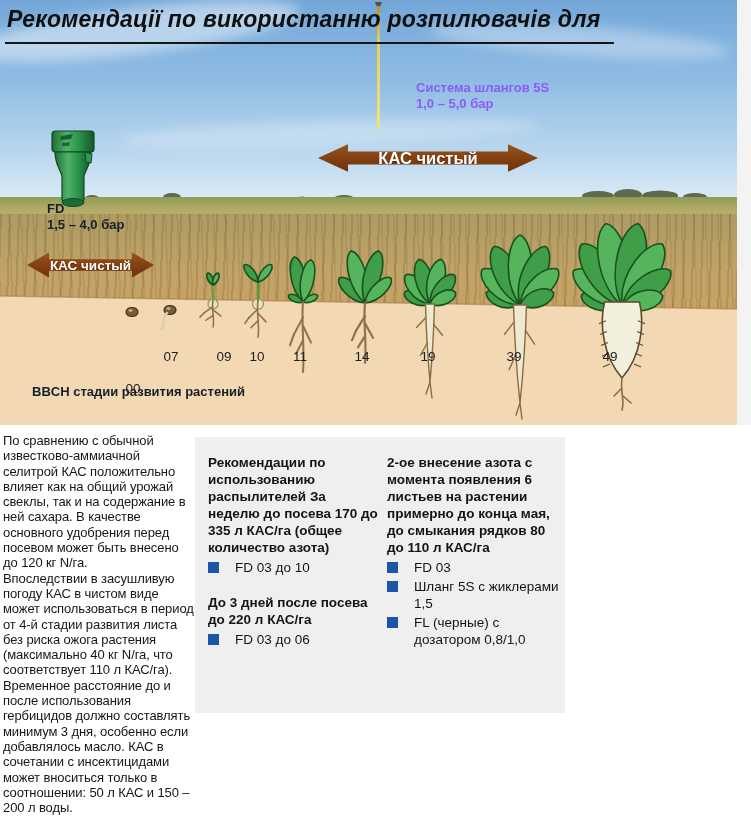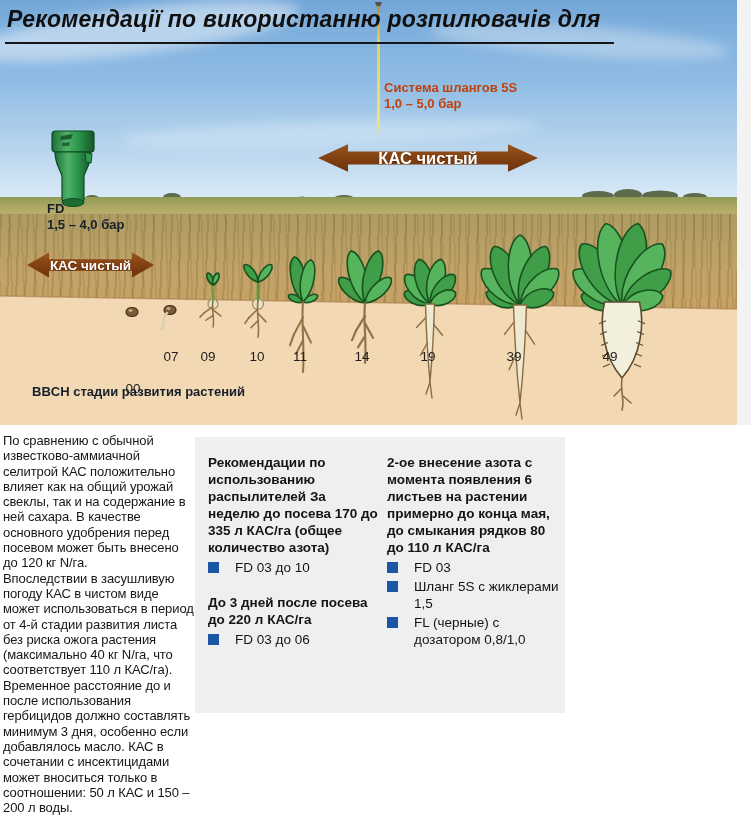--- a/index.html
+++ b/index.html
@@ -31,22 +31,22 @@
   .title .t1{display:inline-block;border-bottom:2.5px solid #161616;padding:0 14px 8px 2px;}
   .title .t2{display:block;border-bottom:2.5px solid #161616;padding:2px 12px 3px 55px;width:265px;}
   
   .dropline{position:absolute;left:377px;top:6px;width:3px;height:118px;z-index:5;
         background:linear-gradient(#b98f25,#e8cf55 30%,#f2e376);}
   .droptip{position:absolute;left:375px;top:2px;width:7px;height:9px;background:#55524a;
         clip-path:polygon(0 0,100% 0,50% 100%);z-index:5;}
   .dropend{position:absolute;left:377px;top:124px;width:3px;height:14px;z-index:5;
         background:linear-gradient(#f2e376,rgba(242,227,118,0));
         clip-path:polygon(0 0,100% 0,50% 100%);}
-  .hose-label{position:absolute;left:384px;top:80px;font-size:13px;font-weight:bold;
-        line-height:16px;color:#c2410c;z-index:6;}
+  .hose-label{position:absolute;left:416px;top:80px;font-size:13px;font-weight:bold;
+        line-height:16px;color:#8b5cf6;z-index:6;}
   
   .arrow{position:absolute;display:flex;align-items:center;justify-content:center;z-index:6;
         color:#fff;font-weight:bold;text-shadow:0 1px 1px rgba(40,15,0,.55);
         background:linear-gradient(#98541e,#7a3a0d 70%,#6f340b);
         filter:drop-shadow(0 1px 1px rgba(60,25,0,.35));}
   .arrow.big{left:318px;top:144px;width:220px;height:28px;font-size:16.5px;
         clip-path:polygon(0 50%,30px 1%,30px 27%,calc(100% - 30px) 27%,calc(100% - 30px) 1%,100% 50%,calc(100% - 30px) 99%,calc(100% - 30px) 73%,30px 73%,30px 99%);}
   .arrow.small{left:27px;top:252px;width:127px;height:26px;font-size:13.5px;
         clip-path:polygon(0 50%,22px 2%,22px 28%,calc(100% - 22px) 28%,calc(100% - 22px) 2%,100% 50%,calc(100% - 22px) 98%,calc(100% - 22px) 72%,22px 72%,22px 98%);}
   .nozzle{position:absolute;left:47px;top:130px;z-index:6;}
@@ -178,21 +178,21 @@
               <g stroke="#8f7347" stroke-width="1.5" fill="none" stroke-linecap="round">
     <path d="M0,0 C -2,7.8 2,18.2 0,26"></path>
     <path d="M0,5.72 L -9,11.96"></path>
                 <path d="M0,8.84 L 8,15.079999999999998"></path>
     <path d="M0,14.3 L -7,19.24"></path>
                 <path d="M-9,11.96 L -13,16.12"></path>
               </g>
             </g>
           </svg>
         </div>
-        <span class="stage-label" style="left: 208px;">09</span>
+        <span class="stage-label" style="left: 224px;">09</span>
         <div class="stage" style="left: 158px; top: 191px;">
           <svg width="200" height="260" viewBox="-100 -110 200 260">
             <g>
               <circle cx="0" cy="3" r="5.5" fill="#e9e1c6" stroke="#9a8a66" stroke-width="1.2"></circle>
       <path d="M0,0 L0,-20" stroke="#5d9437" stroke-width="2.6"></path>
       <g transform="translate(0,-19)">
                 <path d="M0,0 C -6,-7.699999999999999 -4.32,-20.240000000000002 0,-22 C 4.32,-20.240000000000002 6,-7.699999999999999 0,0 Z" fill="#3f9e47" stroke="#17521f" stroke-width="1.6" transform="rotate(-38)"></path>
                 <path d="M0,0 C -6,-7.699999999999999 -4.32,-20.240000000000002 0,-22 C 4.32,-20.240000000000002 6,-7.699999999999999 0,0 Z" fill="#55b45c" stroke="#17521f" stroke-width="1.6" transform="rotate(38)"></path>
               </g>
               <g stroke="#8f7347" stroke-width="1.6" fill="none" stroke-linecap="round">

